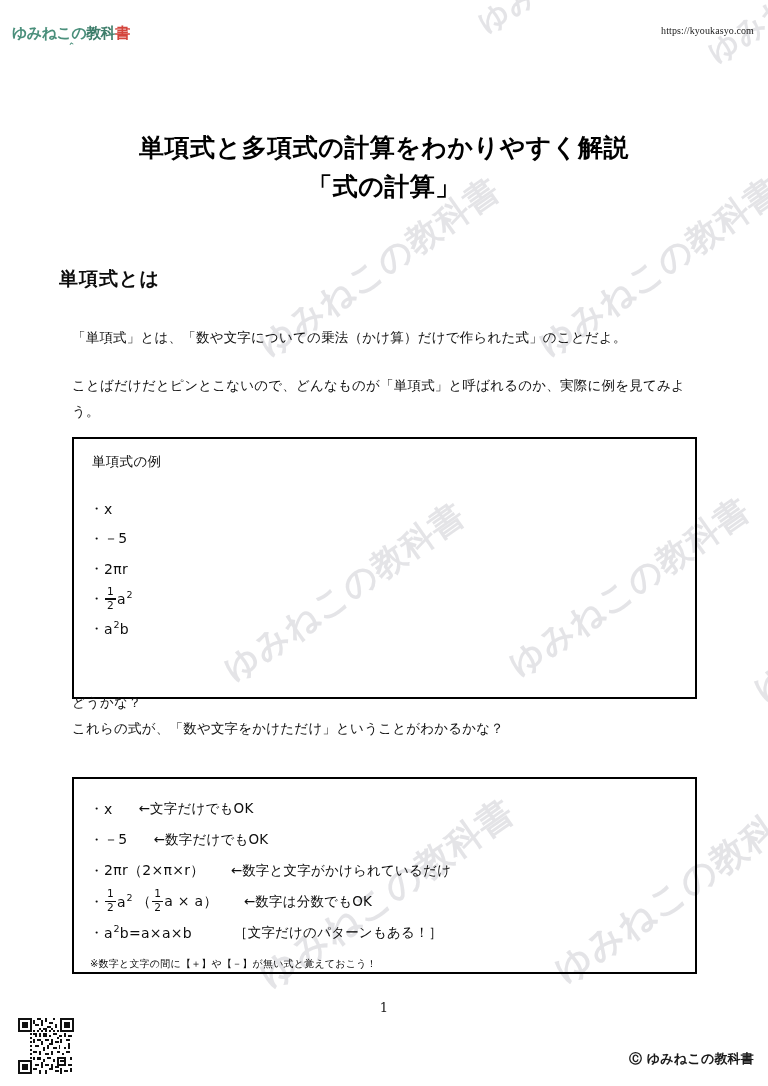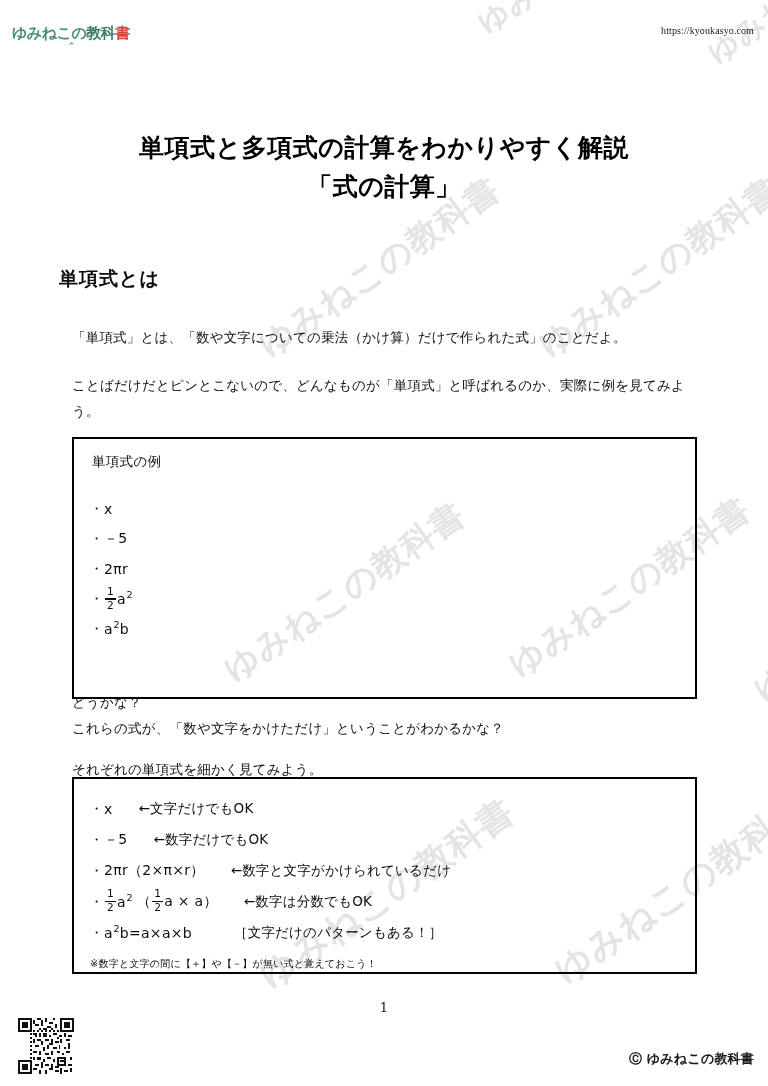--- a/index.html
+++ b/index.html
@@ -341,21 +341,20 @@
         </span>
       </div>
 
     </div>
   </div>
 
   <p class="para p3">
     <span>どうかな？</span><br>
     <span>これらの式が、「数や文字をかけただけ」ということがわかるかな？</span>
   </p>
-  <p class="para p4">それぞれの単項式を細かく見てみよう。</p>
 
   <div class="box box-2">
     <div class="box-list">
 
       <div class="item">
         <span class="bullet">・</span>
         <span class="expr">x</span>
         <span class="gap-md"></span>
         <span class="note">←文字だけでもOK</span>
       </div>

